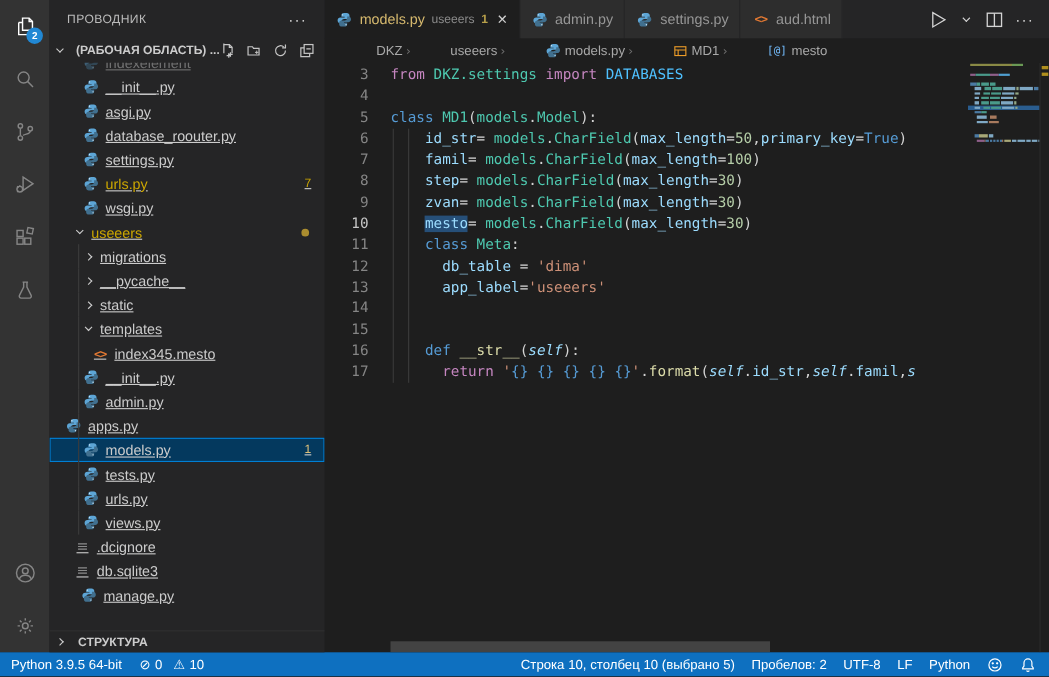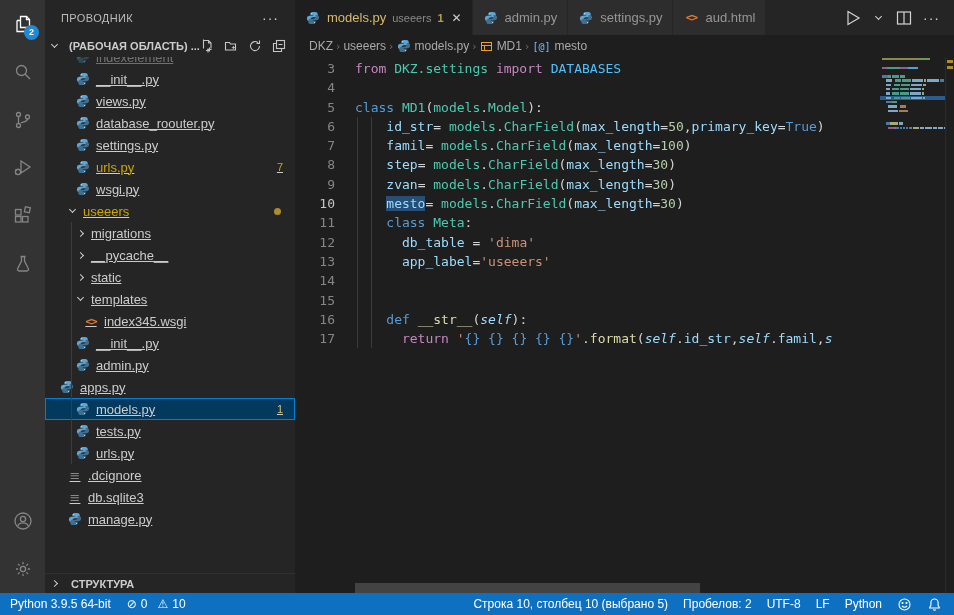--- a/index.html
+++ b/index.html
@@ -61,21 +61,21 @@
   .tab .tdesc { font-size:11px; color:#8a8a8a; margin-left:6px; }
   .tab .tbadge { font-size:11px; color:#b8a04a; margin-left:6px; font-weight:bold; }
   .tab .tclose { margin-left:8px; color:#d0d0d0; font-size:12px; font-family:"DejaVu Sans",sans-serif; cursor:pointer; }
   .tab-fill { flex:1; }
   .ed-actions { display:flex; align-items:center; gap:4px; padding-right:10px; }
   .ed-actions .act { width:22px; height:22px; display:flex; align-items:center; justify-content:center; cursor:pointer; }
   .ed-actions svg { stroke:#d4d4d4; fill:none; stroke-width:1.2; }
   .ed-actions .chevdn { width:5px; height:5px; border-right:1.4px solid #d4d4d4; border-bottom:1.4px solid #d4d4d4; transform:rotate(45deg); margin-top:-3px; }
 
   .breadcrumb { height:22px; display:flex; align-items:center; padding-left:14px; font-size:12px; color:#a9a9a9; gap:3px; flex:0 0 auto; background:#1e1e1e; }
-  .bc-item { display:flex; align-items:center; gap:4px; cursor:pointer; white-space:nowrap;}
+  .bc-item { display:flex; align-items:center; gap:4px; cursor:pointer; white-space:nowrap;margin-left:33px;}
   .bc-sep { color:#6e6e6e; font-family:"DejaVu Sans",sans-serif; font-size:11px; } .bc-fld { color:#75beff; font-size:10px; font-family:"DejaVu Sans Mono",monospace; }
 
   .code-wrap { flex:1; position:relative; overflow:hidden; }
   .code-lines { position:absolute; left:0; top:2px; right:74px; font-family:"DejaVu Sans Mono","Liberation Mono",monospace;
     font-size:13px; line-height:19.3px; white-space:pre; overflow:hidden; }
   .cl { height:19.3px; display:flex; }
   .gut { width:40px; text-align:right; color:#858585; flex:0 0 auto; }
   .gut.cur { color:#c6c6c6; }
   .ctext { padding-left:20px; position:relative; }
   .tk-p{color:#d4d4d4} .tk-k{color:#569cd6} .tk-c{color:#c586c0} .tk-t{color:#4ec9b0}
@@ -234,21 +234,21 @@
           </div>
           <div class="row" style="padding-left: 30px;">
             <span class="ficon">
               <svg width="14" height="14" viewBox="0 0 14 14">
                 <path fill="#5da5d5" d="M6.9.9C5.2.9 4.4 1.7 4.4 3v1.3h2.9v.5H3.4C2 4.8.9 5.8.9 7.4s1 2.7 2.3 2.7h1.2V8.6c0-1.3 1.1-2.3 2.4-2.3h2.9c1.1 0 2-.9 2-2V3C11.7 1.8 10.6.9 9.3.9z"></path>
                 <path fill="#41708f" d="M7.1 13.1c1.7 0 2.5-.8 2.5-2.1V9.7H6.7v-.5h3.9c1.4 0 2.5-1 2.5-2.6s-1-2.7-2.3-2.7H9.6v1.5c0 1.3-1.1 2.3-2.4 2.3H4.3c-1.1 0-2 .9-2 2V11c0 1.2 1.1 2.1 2.4 2.1z"></path>
                 <circle cx="5.4" cy="2.5" r=".6" fill="#d5e9f6"></circle>
                 <circle cx="8.6" cy="11.5" r=".6" fill="#d5e9f6"></circle>
               </svg>
             </span>
-            <span class="lbl">views.py</span>
+            <span class="lbl">asgi.py</span>
             <span class="grow"></span>
           </div>
           <div class="row" style="padding-left: 30px;">
             <span class="ficon">
               <svg width="14" height="14" viewBox="0 0 14 14">
                 <path fill="#5da5d5" d="M6.9.9C5.2.9 4.4 1.7 4.4 3v1.3h2.9v.5H3.4C2 4.8.9 5.8.9 7.4s1 2.7 2.3 2.7h1.2V8.6c0-1.3 1.1-2.3 2.4-2.3h2.9c1.1 0 2-.9 2-2V3C11.7 1.8 10.6.9 9.3.9z"></path>
                 <path fill="#41708f" d="M7.1 13.1c1.7 0 2.5-.8 2.5-2.1V9.7H6.7v-.5h3.9c1.4 0 2.5-1 2.5-2.6s-1-2.7-2.3-2.7H9.6v1.5c0 1.3-1.1 2.3-2.4 2.3H4.3c-1.1 0-2 .9-2 2V11c0 1.2 1.1 2.1 2.4 2.1z"></path>
                 <circle cx="5.4" cy="2.5" r=".6" fill="#d5e9f6"></circle>
                 <circle cx="8.6" cy="11.5" r=".6" fill="#d5e9f6"></circle>
               </svg>
@@ -316,21 +316,21 @@
           </div>
           <div class="row guide" style="padding-left: 30px;">
             <span class="chev down"></span>
             <span class="lbl">templates</span>
             <span class="grow"></span>
           </div>
           <div class="row guide" style="padding-left: 38px;">
             <span class="ficon">
               <span class="html-ic">&lt;&gt;</span>
             </span>
-            <span class="lbl">index345.wsgi</span>
+            <span class="lbl">index345.mesto</span>
             <span class="grow"></span>
           </div>
           <div class="row guide" style="padding-left: 30px;">
             <span class="ficon">
               <svg width="14" height="14" viewBox="0 0 14 14">
                 <path fill="#5da5d5" d="M6.9.9C5.2.9 4.4 1.7 4.4 3v1.3h2.9v.5H3.4C2 4.8.9 5.8.9 7.4s1 2.7 2.3 2.7h1.2V8.6c0-1.3 1.1-2.3 2.4-2.3h2.9c1.1 0 2-.9 2-2V3C11.7 1.8 10.6.9 9.3.9z"></path>
                 <path fill="#41708f" d="M7.1 13.1c1.7 0 2.5-.8 2.5-2.1V9.7H6.7v-.5h3.9c1.4 0 2.5-1 2.5-2.6s-1-2.7-2.3-2.7H9.6v1.5c0 1.3-1.1 2.3-2.4 2.3H4.3c-1.1 0-2 .9-2 2V11c0 1.2 1.1 2.1 2.4 2.1z"></path>
                 <circle cx="5.4" cy="2.5" r=".6" fill="#d5e9f6"></circle>
                 <circle cx="8.6" cy="11.5" r=".6" fill="#d5e9f6"></circle>
               </svg>
@@ -392,35 +392,47 @@
               <svg width="14" height="14" viewBox="0 0 14 14">
                 <path fill="#5da5d5" d="M6.9.9C5.2.9 4.4 1.7 4.4 3v1.3h2.9v.5H3.4C2 4.8.9 5.8.9 7.4s1 2.7 2.3 2.7h1.2V8.6c0-1.3 1.1-2.3 2.4-2.3h2.9c1.1 0 2-.9 2-2V3C11.7 1.8 10.6.9 9.3.9z"></path>
                 <path fill="#41708f" d="M7.1 13.1c1.7 0 2.5-.8 2.5-2.1V9.7H6.7v-.5h3.9c1.4 0 2.5-1 2.5-2.6s-1-2.7-2.3-2.7H9.6v1.5c0 1.3-1.1 2.3-2.4 2.3H4.3c-1.1 0-2 .9-2 2V11c0 1.2 1.1 2.1 2.4 2.1z"></path>
                 <circle cx="5.4" cy="2.5" r=".6" fill="#d5e9f6"></circle>
                 <circle cx="8.6" cy="11.5" r=".6" fill="#d5e9f6"></circle>
               </svg>
             </span>
             <span class="lbl">urls.py</span>
             <span class="grow"></span>
           </div>
+          <div class="row guide" style="padding-left: 30px;">
+            <span class="ficon">
+              <svg width="14" height="14" viewBox="0 0 14 14">
+                <path fill="#5da5d5" d="M6.9.9C5.2.9 4.4 1.7 4.4 3v1.3h2.9v.5H3.4C2 4.8.9 5.8.9 7.4s1 2.7 2.3 2.7h1.2V8.6c0-1.3 1.1-2.3 2.4-2.3h2.9c1.1 0 2-.9 2-2V3C11.7 1.8 10.6.9 9.3.9z"></path>
+                <path fill="#41708f" d="M7.1 13.1c1.7 0 2.5-.8 2.5-2.1V9.7H6.7v-.5h3.9c1.4 0 2.5-1 2.5-2.6s-1-2.7-2.3-2.7H9.6v1.5c0 1.3-1.1 2.3-2.4 2.3H4.3c-1.1 0-2 .9-2 2V11c0 1.2 1.1 2.1 2.4 2.1z"></path>
+                <circle cx="5.4" cy="2.5" r=".6" fill="#d5e9f6"></circle>
+                <circle cx="8.6" cy="11.5" r=".6" fill="#d5e9f6"></circle>
+              </svg>
+            </span>
+            <span class="lbl">views.py</span>
+            <span class="grow"></span>
+          </div>
           <div class="row" style="padding-left: 22px;">
             <span class="ficon">
               <span class="plain-ic">≡</span>
             </span>
             <span class="lbl">.dcignore</span>
             <span class="grow"></span>
           </div>
           <div class="row" style="padding-left: 22px;">
             <span class="ficon">
               <span class="plain-ic">≡</span>
             </span>
             <span class="lbl">db.sqlite3</span>
             <span class="grow"></span>
           </div>
-          <div class="row" style="padding-left: 22px;">
+          <div class="row" style="padding-left: 28px;">
             <span class="ficon">
               <svg width="14" height="14" viewBox="0 0 14 14">
                 <path fill="#5da5d5" d="M6.9.9C5.2.9 4.4 1.7 4.4 3v1.3h2.9v.5H3.4C2 4.8.9 5.8.9 7.4s1 2.7 2.3 2.7h1.2V8.6c0-1.3 1.1-2.3 2.4-2.3h2.9c1.1 0 2-.9 2-2V3C11.7 1.8 10.6.9 9.3.9z"></path>
                 <path fill="#41708f" d="M7.1 13.1c1.7 0 2.5-.8 2.5-2.1V9.7H6.7v-.5h3.9c1.4 0 2.5-1 2.5-2.6s-1-2.7-2.3-2.7H9.6v1.5c0 1.3-1.1 2.3-2.4 2.3H4.3c-1.1 0-2 .9-2 2V11c0 1.2 1.1 2.1 2.4 2.1z"></path>
                 <circle cx="5.4" cy="2.5" r=".6" fill="#d5e9f6"></circle>
                 <circle cx="8.6" cy="11.5" r=".6" fill="#d5e9f6"></circle>
               </svg>
             </span>
             <span class="lbl">manage.py</span>
             <span class="grow"></span>

